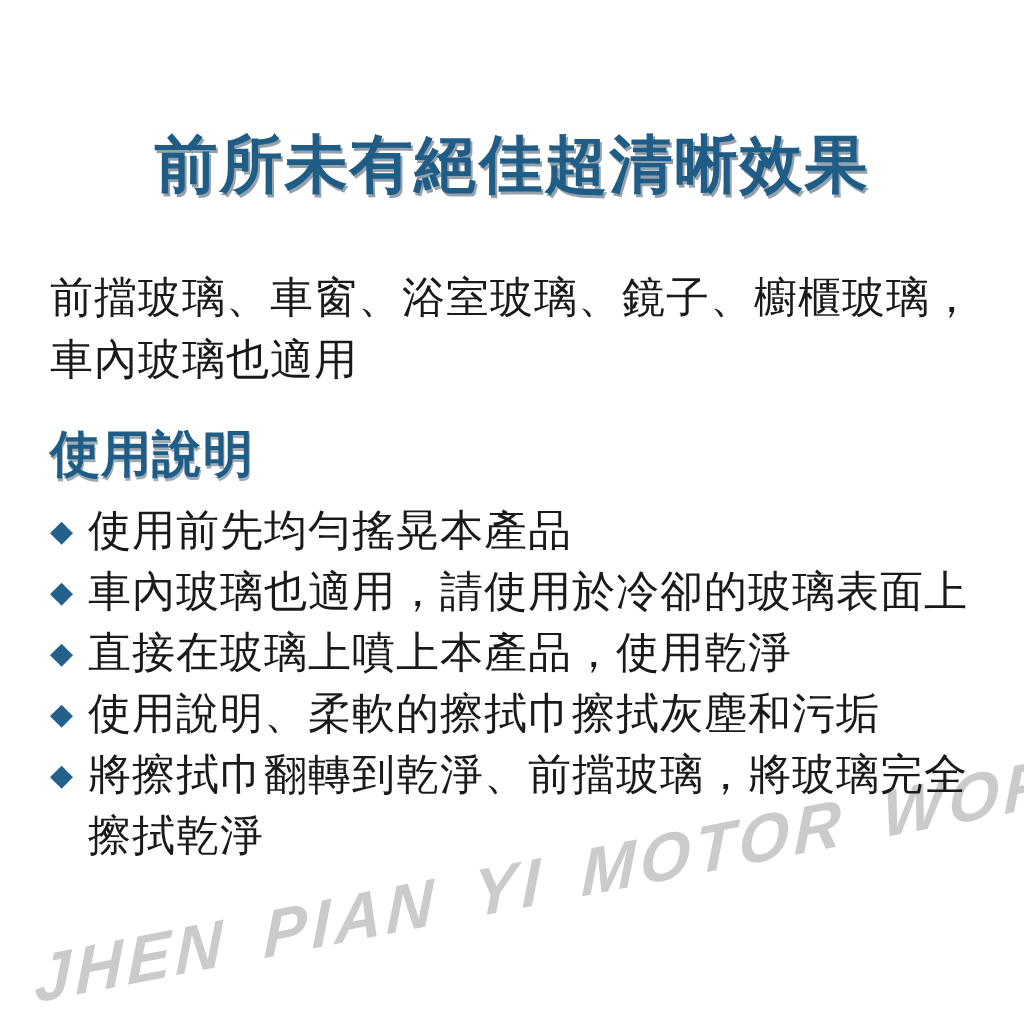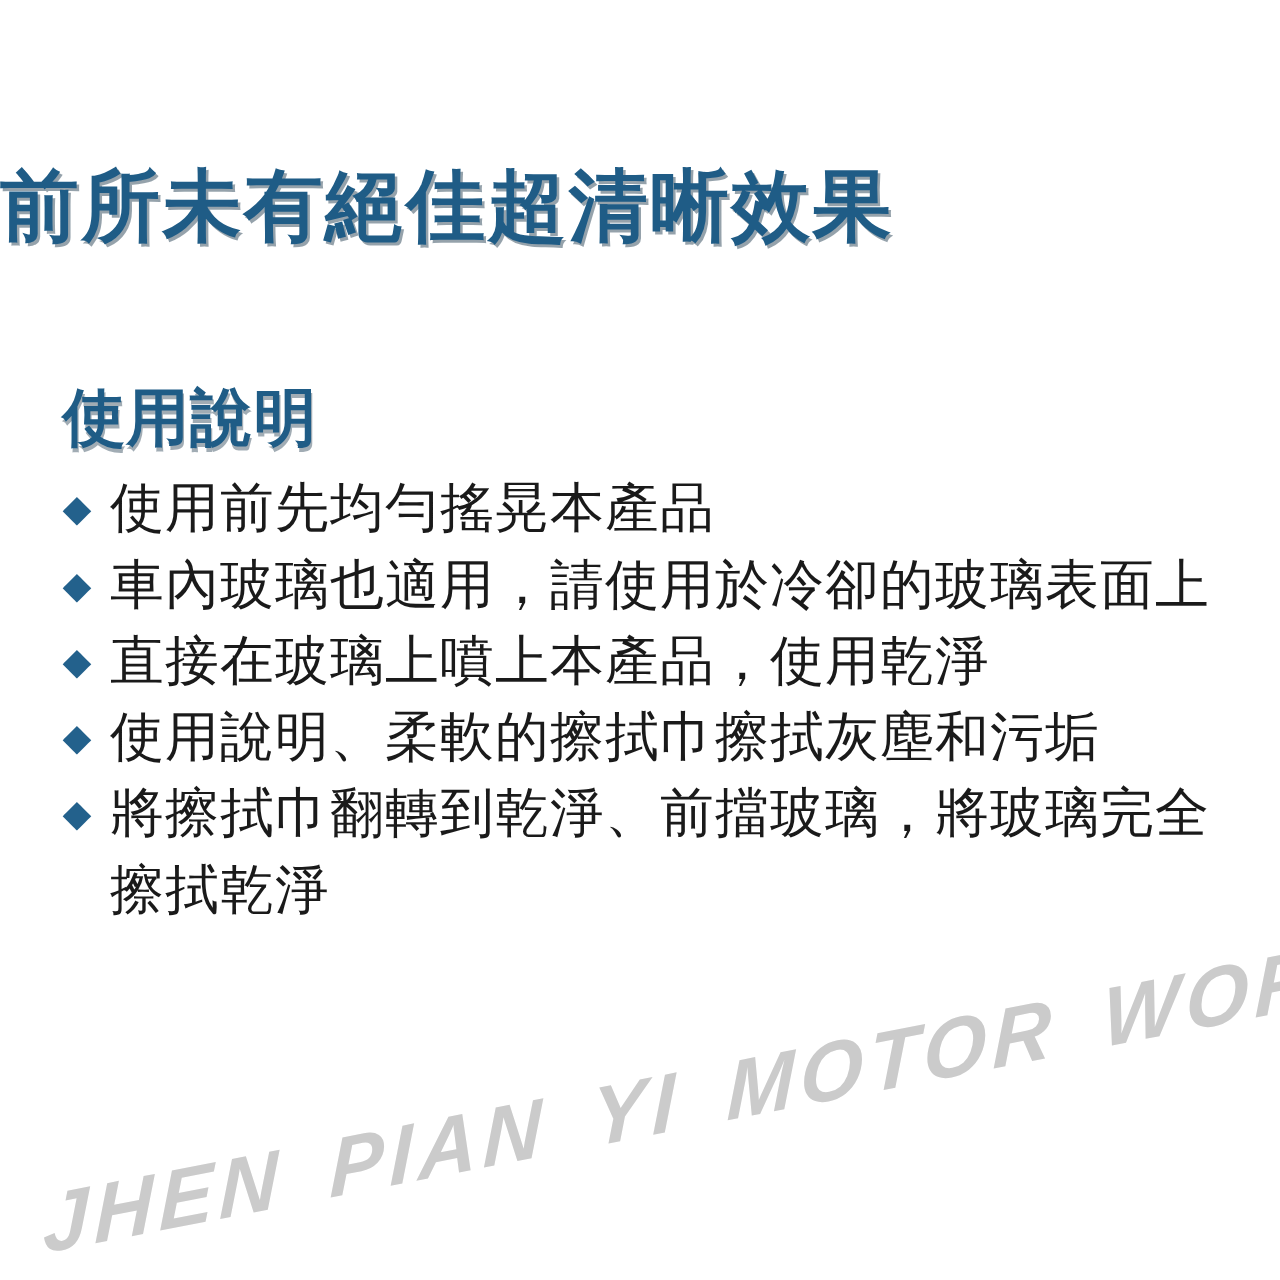--- a/index.html
+++ b/index.html
@@ -15,20 +15,21 @@
     overflow: hidden;
     font-family: "Liberation Sans", "DejaVu Sans", sans-serif;
   }
 
   
   .poster-title {
     position: absolute;
     top: 80px;
     left: 0;
     right: 0;
+    text-align: center;
     font-family: "Liberation Serif", "DejaVu Serif", serif;
     font-weight: 900;
     font-size: 63px;
     letter-spacing: 2px;
     color: #1F5C86;
     text-shadow: 2px 3px 0 rgba(20, 48, 68, 0.45);
     white-space: nowrap;
     z-index: 2;
   }
 
@@ -44,21 +45,22 @@
     margin: 0;
     font-family: "Liberation Serif", "DejaVu Serif", serif;
     font-weight: 900;
     font-size: 50px;
     line-height: 1.3;
     letter-spacing: 1px;
     color: #1F5C86;
     text-shadow: 1px 3px 0 rgba(20, 48, 68, 0.4);
   }
   .section-heading.usage {
-    margin-top: 46px;
+    margin-top: 34px;
+    font-family: Liberation Mono, monospace;
   }
   .section-body {
     margin: 10px 0 0 0;
     font-size: 43px;
     line-height: 1.45;
     color: #1A1A1A;
     letter-spacing: 1px;
   }
 
   
@@ -111,20 +113,21 @@
 
 <div class="poster">
 
   <div class="watermark">JHEN PIAN YI MOTOR WORLD</div>
 
   <h1 class="poster-title">前所未有絕佳超清晰效果</h1>
 
   <div class="content">
 
 
+    <p class="section-body">前擋玻璃、車窗、浴室玻璃、鏡子、櫥櫃玻璃，車內玻璃也適用</p>
 
     <h2 class="section-heading usage">使用說明</h2>
 
     <ul class="bullet-list">
       <li class="bullet-item">
         <span class="bullet-icon">◆</span>
         <span class="bullet-text">使用前先均勻搖晃本產品</span>
       </li>
       <li class="bullet-item">
         <span class="bullet-icon">◆</span>

